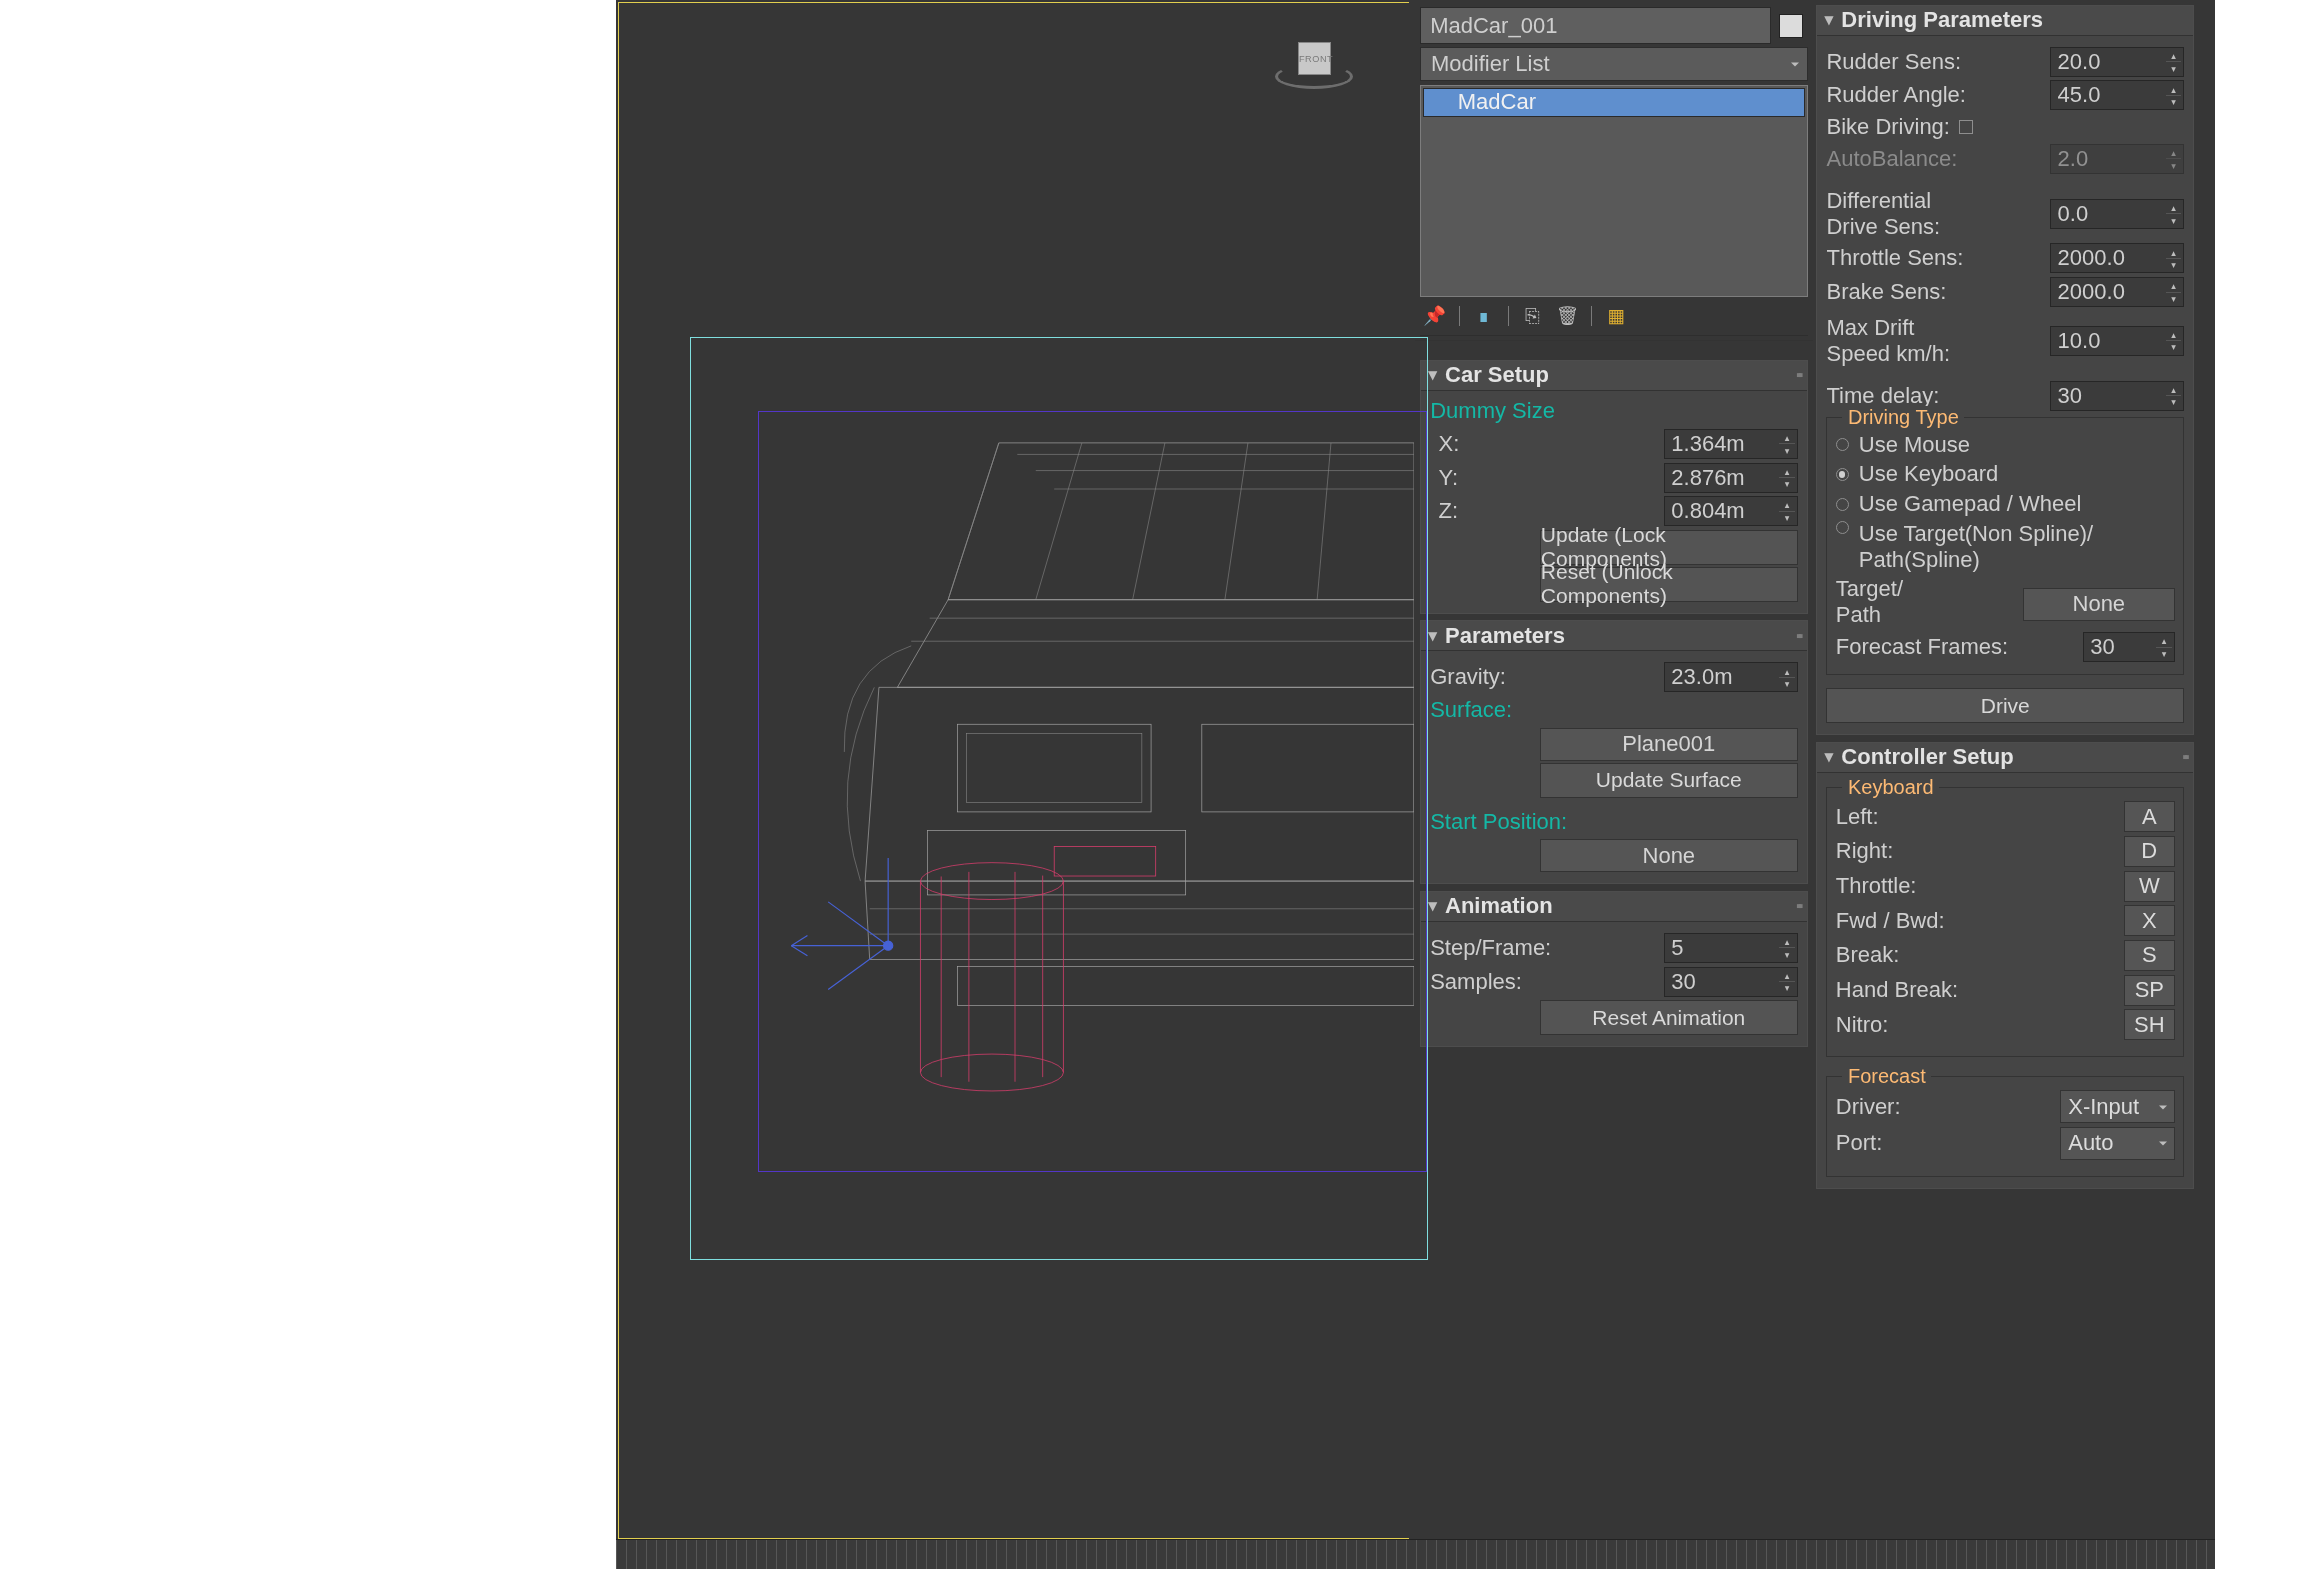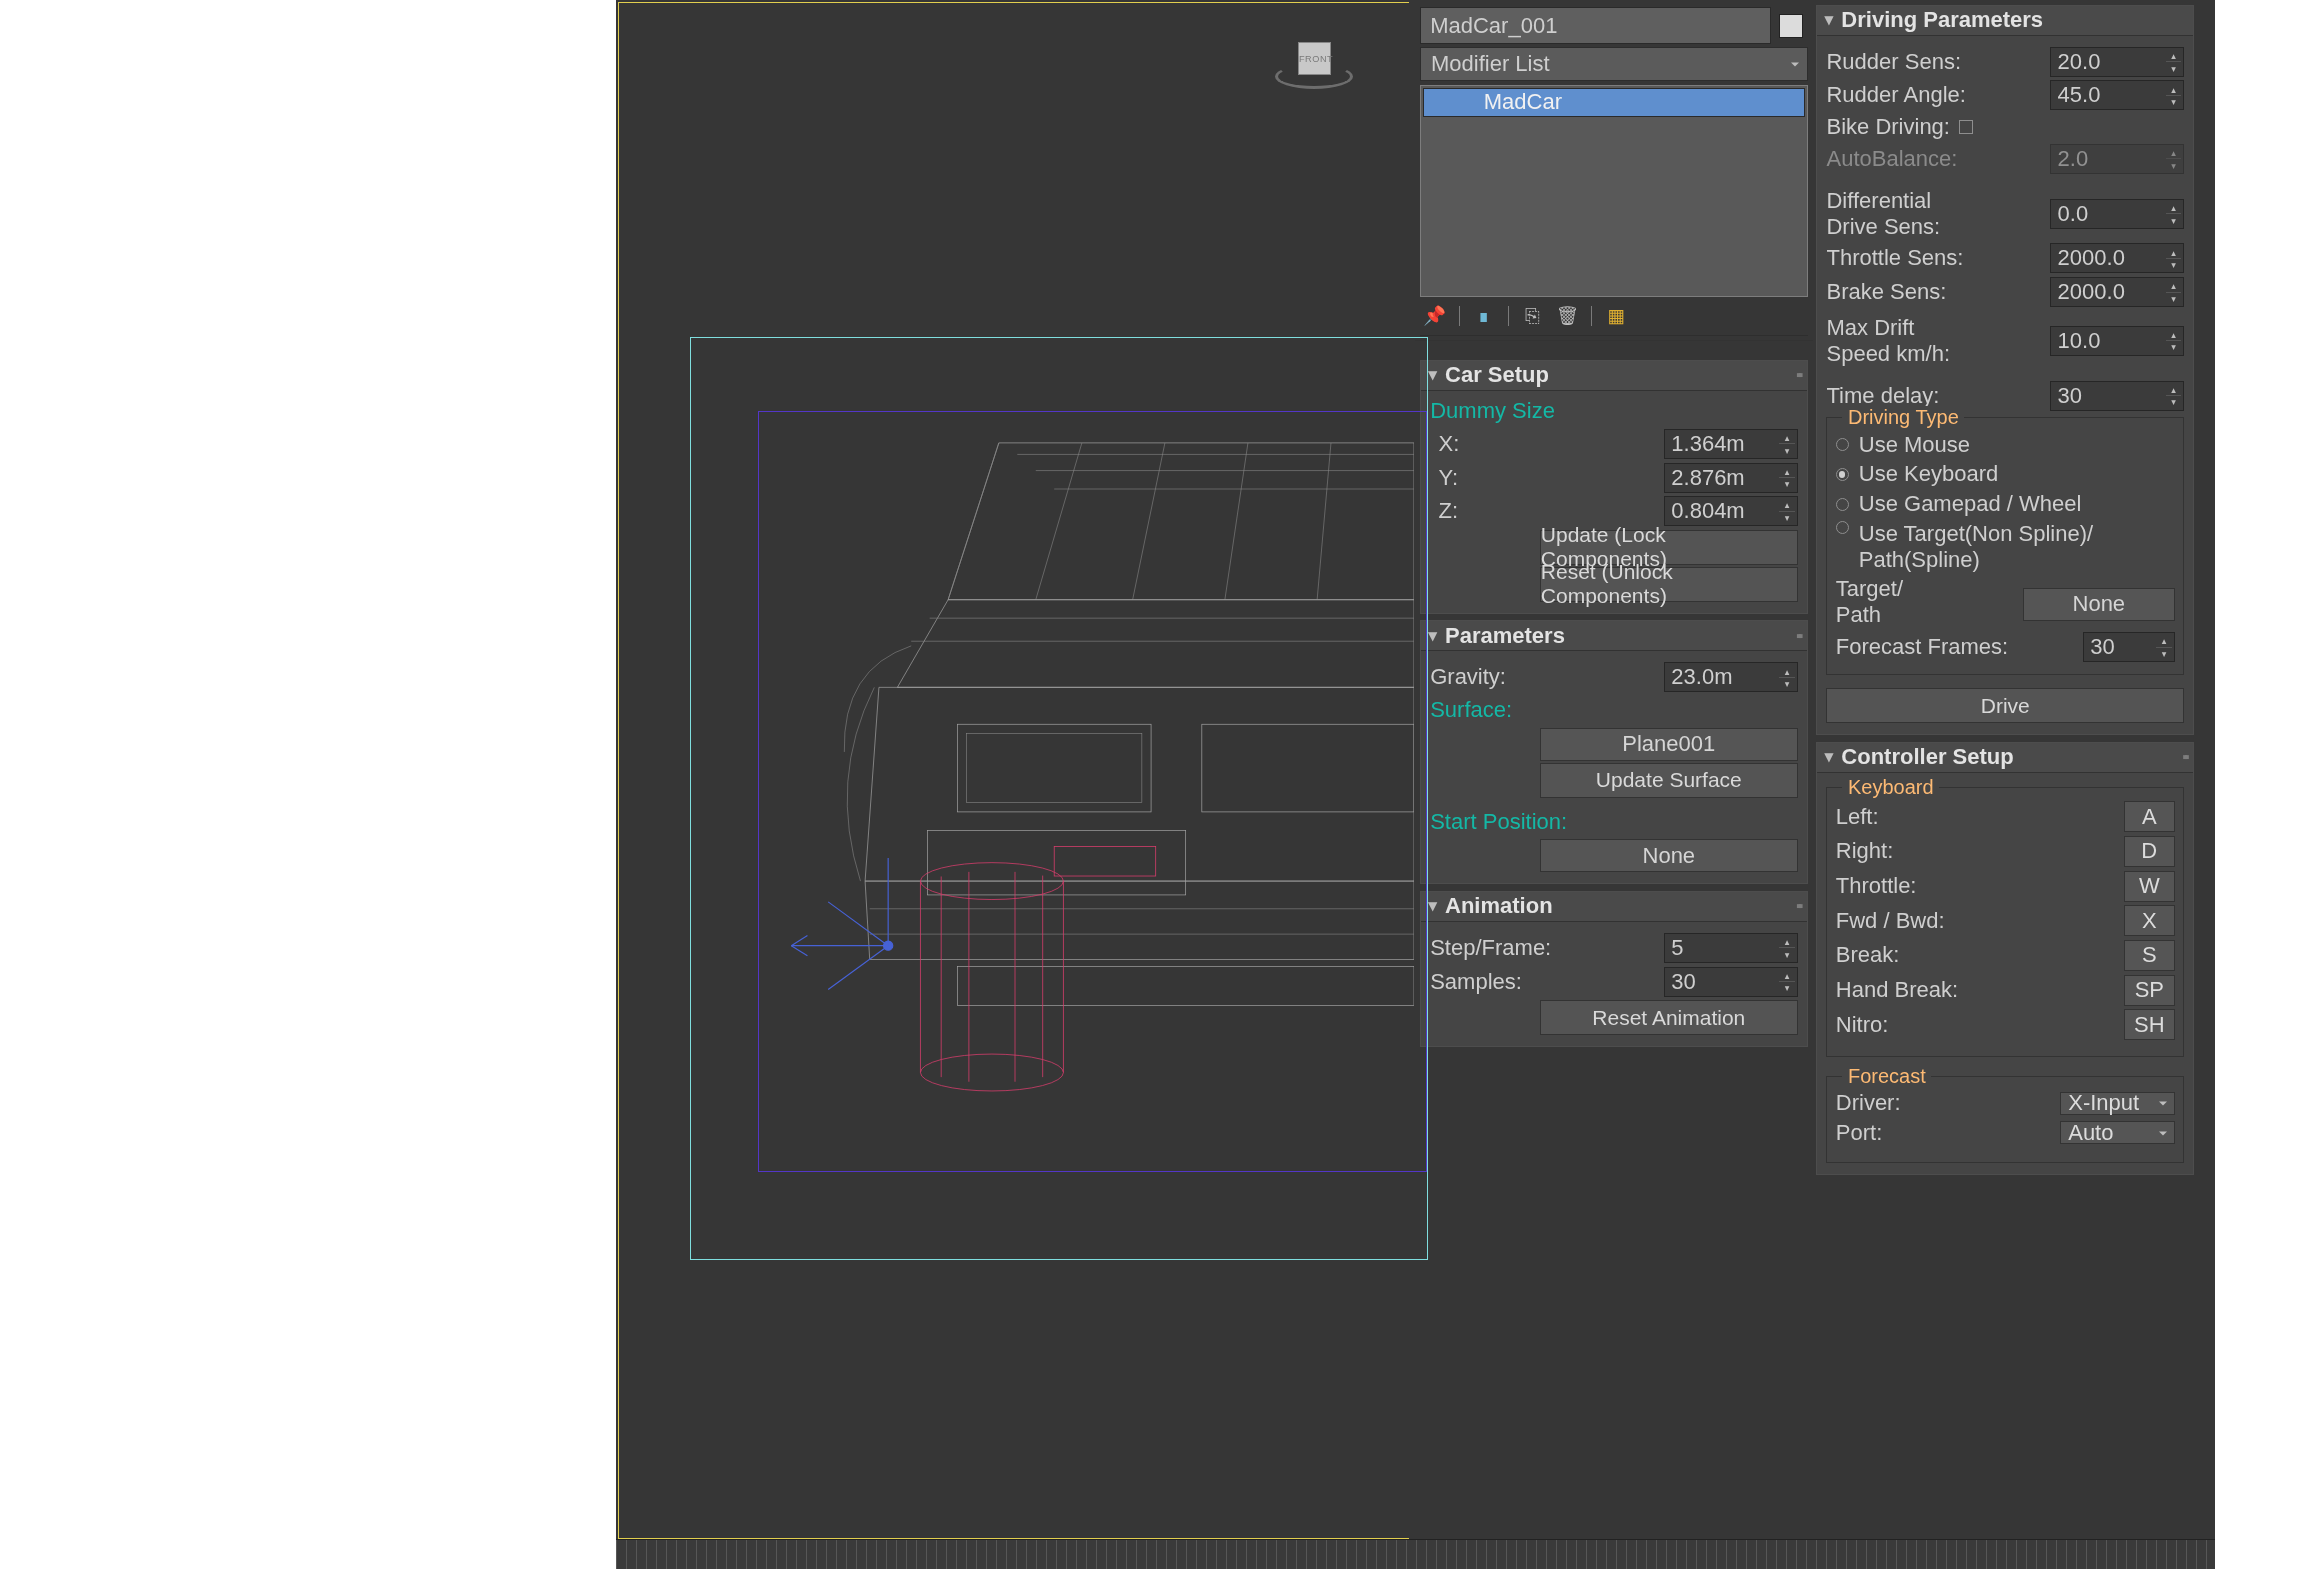--- a/index.html
+++ b/index.html
@@ -100,21 +100,21 @@
     content:""; position:absolute; right:8.3px; top:50%;
     border:4.6px solid transparent; border-top-color:#bdbdbd;
     transform:translateY(-1.4px);
   }
   .stack-list {
     height:212px; background:#595959; border:1.8px solid #7d7d7d;
     margin-top:3.7px; padding:1.8px;
   }
   .stack-item {
     height:29px; background:#5f8fce; color:#f1f1f1;
-    display:flex; align-items:center; padding-left:60px; border:0.9px solid #2a2a2a;
+    display:flex; align-items:center; padding-left:34px; border:0.9px solid #2a2a2a;
   }
 
   .stack-tools {
     display:flex; align-items:center; gap:13px;
     height:39px; padding:0 3.7px; border-bottom:0.9px solid #2e2e2e;
   }
   .tool-ic { width:22px; height:22px; display:flex; align-items:center; justify-content:center; color:#bfbfbf; font-size:18.5px; }
   .tool-sep { width:0.9px; height:19.4px; background:#7a7a7a; }
   .tool-edit { color:#e0b030; }
 
@@ -177,21 +177,21 @@
   .fieldset .legend {
     position:absolute; top:-12px; left:15px; background:#454545;
     padding:0 5.5px; color:#fdba74; font-size:20px;
   }
 
   .keybtn {
     width:51px; height:31px; background:#555; border:0.9px solid #333;
     display:flex; align-items:center; justify-content:center; color:#dcdcdc;
   }
   .sel-small {
-    width:115px; height:23px; background:#555; border:0.9px solid #333;
+    width:115px; height:33px; background:#555; border:0.9px solid #333;
     display:flex; align-items:center; padding:0 7.4px; position:relative; color:#dcdcdc;
   }
   .sel-small::after {
     content:""; position:absolute; right:6.5px; top:50%;
     border:4.2px solid transparent; border-top-color:#bdbdbd; transform:translateY(-1.4px);
   }
 
   .divider { height:8.3px; border-top:0.9px solid #333; margin:4.6px -4.6px; }
 
   .timeline {

